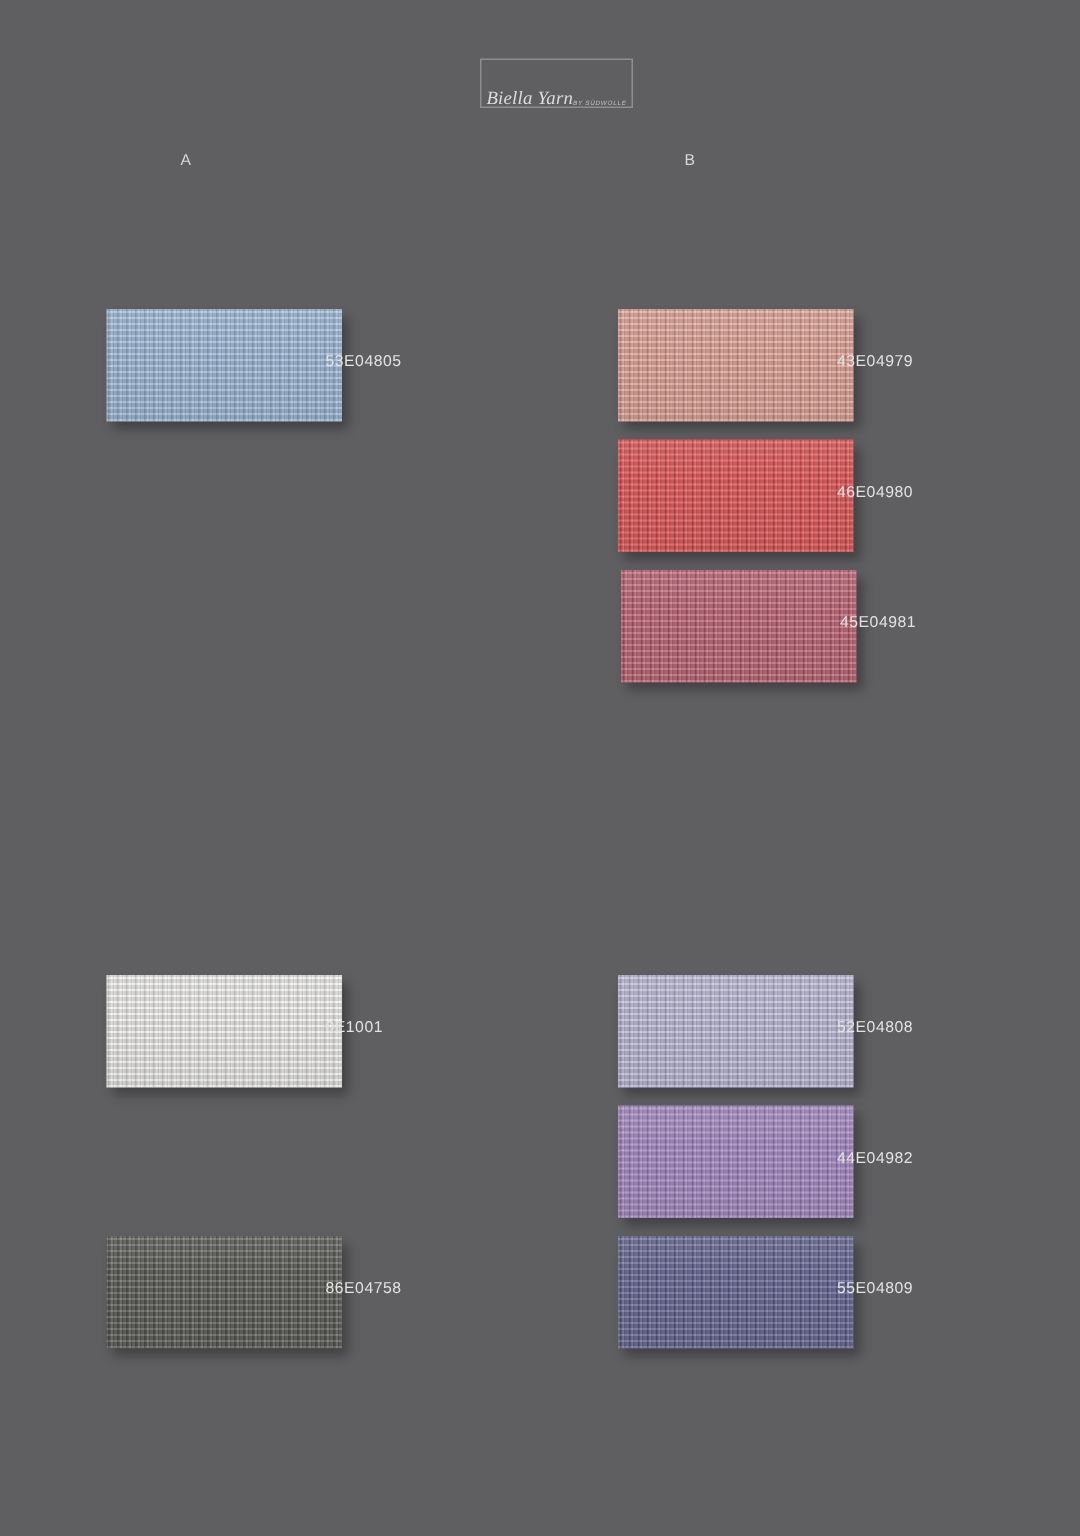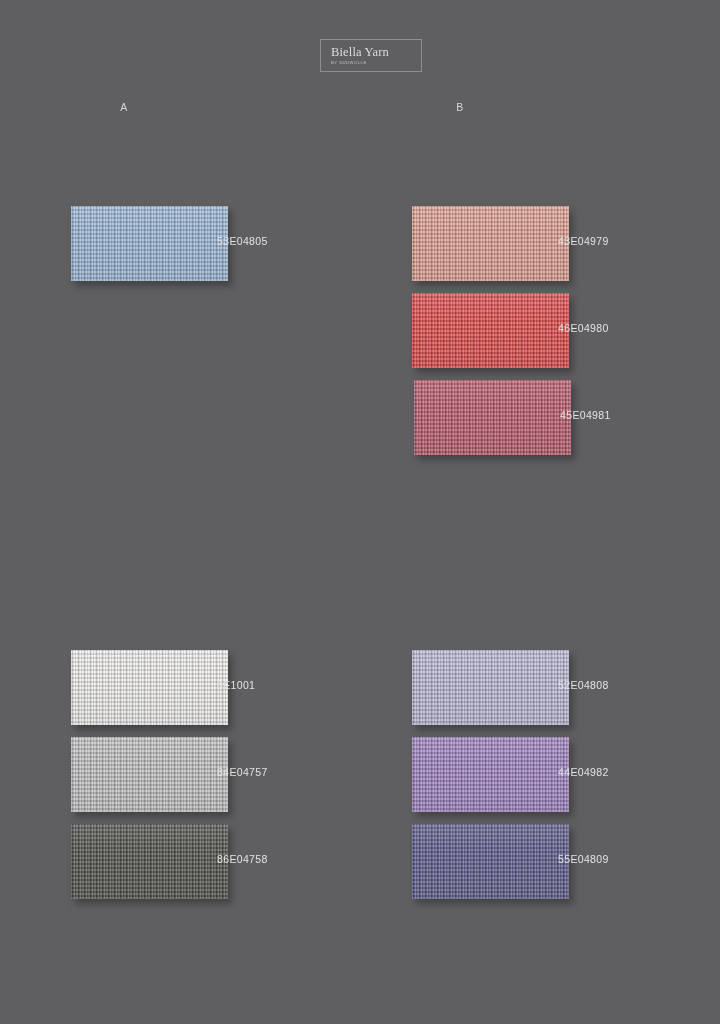--- a/index.html
+++ b/index.html
@@ -24,24 +24,25 @@
   
   .logo-box {
     position: absolute;
     left: 320px;
     top: 39px;
     width: 80px;
     height: 31px;
     border: 1px solid #8e8e90;
     background: #5f5f61;
     display: flex;
-    flex-direction: column;
-    align-items: flex-start;
+    flex-direction: row;
+    align-items: flex-end;
     justify-content: center;
     padding: 0 10px;
+    font-style: italic;
   }
   .logo-title {
     font-family: "Liberation Serif", serif;
     font-size: 12.5px;
     letter-spacing: 0.15px;
     color: #dcdcdc;
     line-height: 1;
     white-space: nowrap;
   }
   .logo-sub {
@@ -180,27 +181,20 @@
     </div>
 
     <div class="cell" style="left:45px; top:650px;">
       <div class="swatch" style="background-color: rgb(242, 241, 239);">
         <div class="weave"></div>
         <div class="sheen"></div>
       </div>
       <div class="code">0E1001</div>
     </div>
 
-    <div class="cell" style="left:45px; top:737px;">
-      <div class="swatch" style="background-color: rgb(195, 196, 196);">
-        <div class="weave"></div>
-        <div class="sheen"></div>
-      </div>
-      <div class="code">84E04757</div>
-    </div>
 
     <div class="cell" style="left:45px; top:824px;">
       <div class="swatch" style="background-color: rgb(83, 84, 79);">
         <div class="weave"></div>
         <div class="sheen"></div>
       </div>
       <div class="code">86E04758</div>
     </div>
 
     <div class="cell" style="left:386px; top:650px;">

